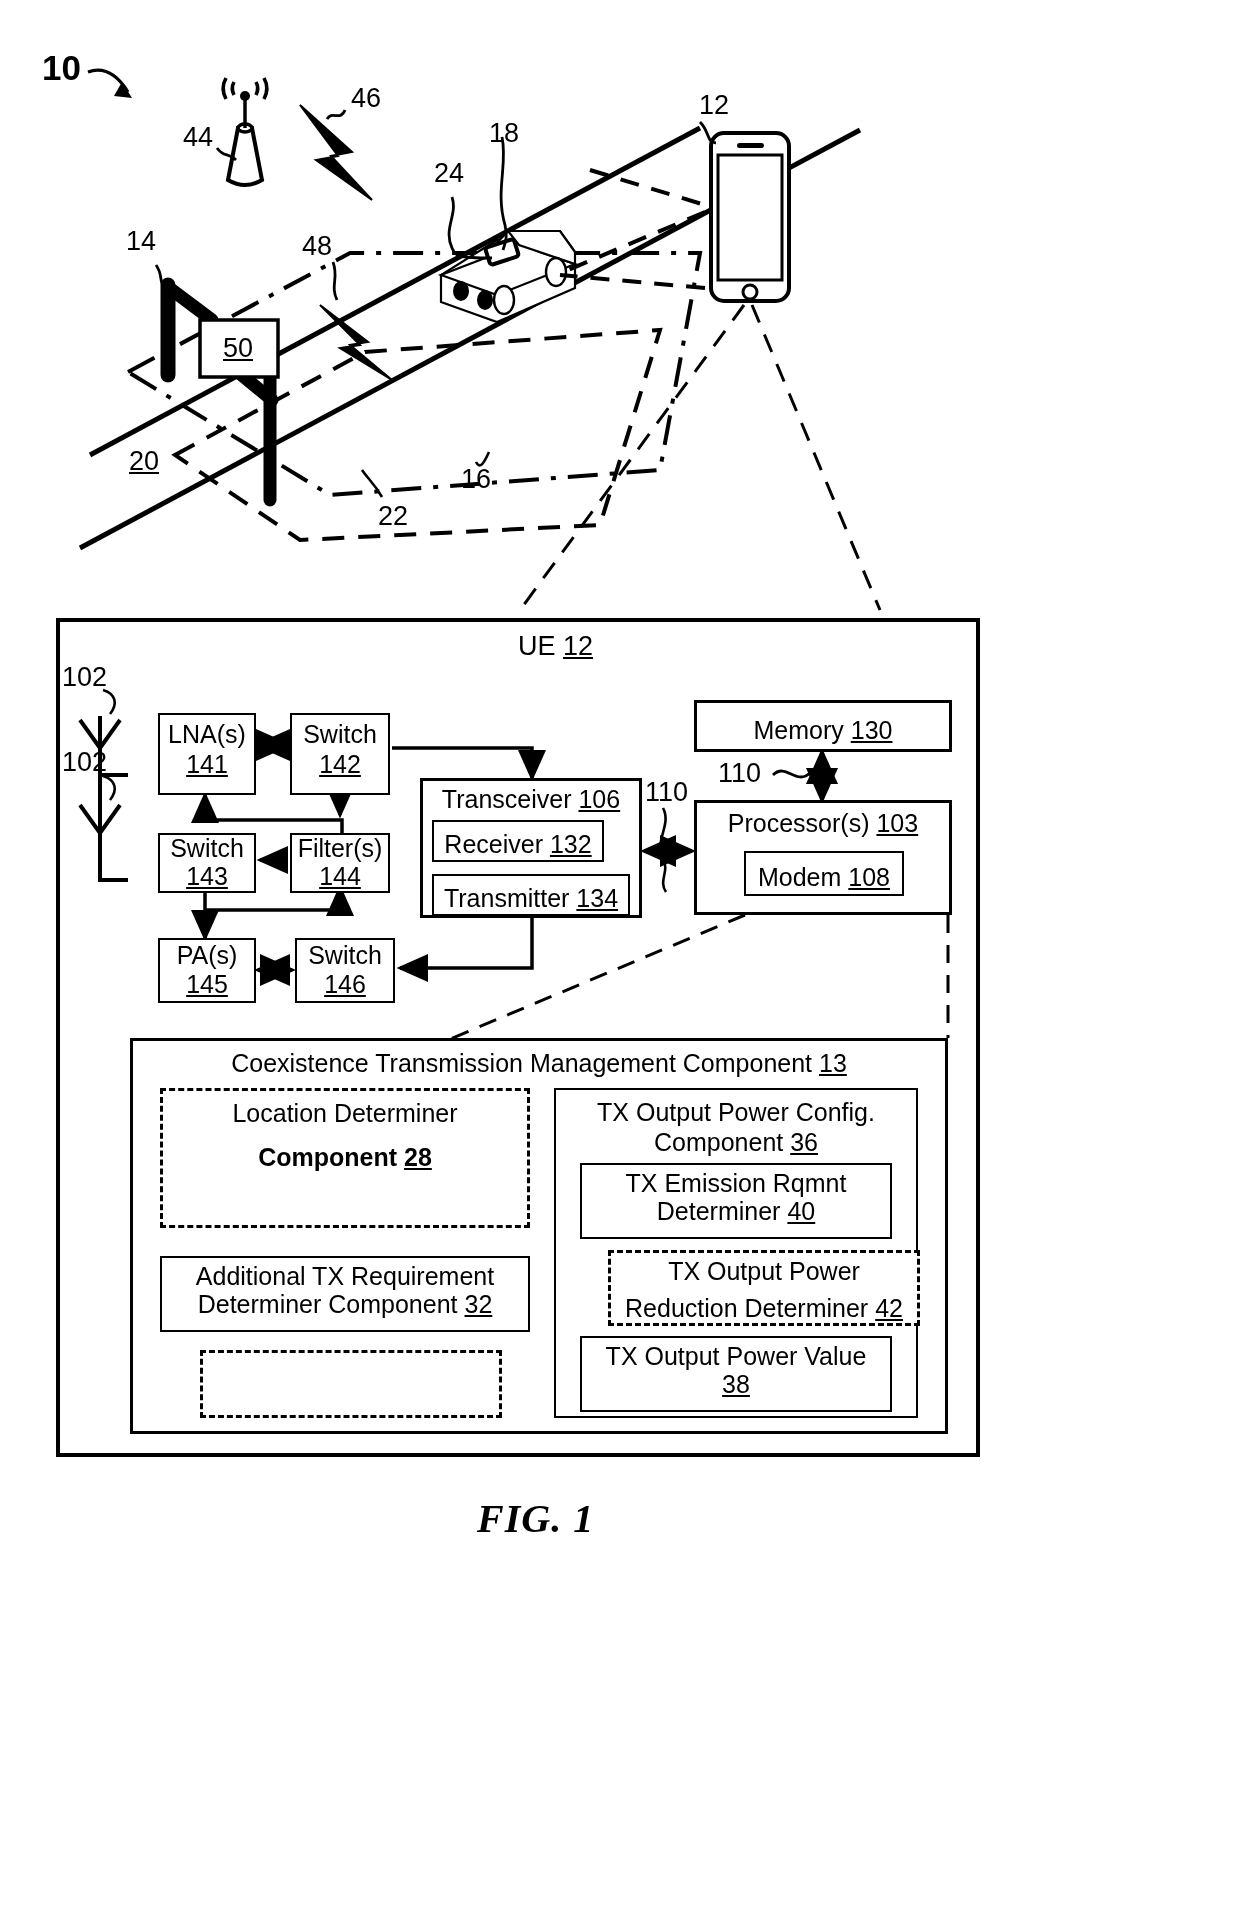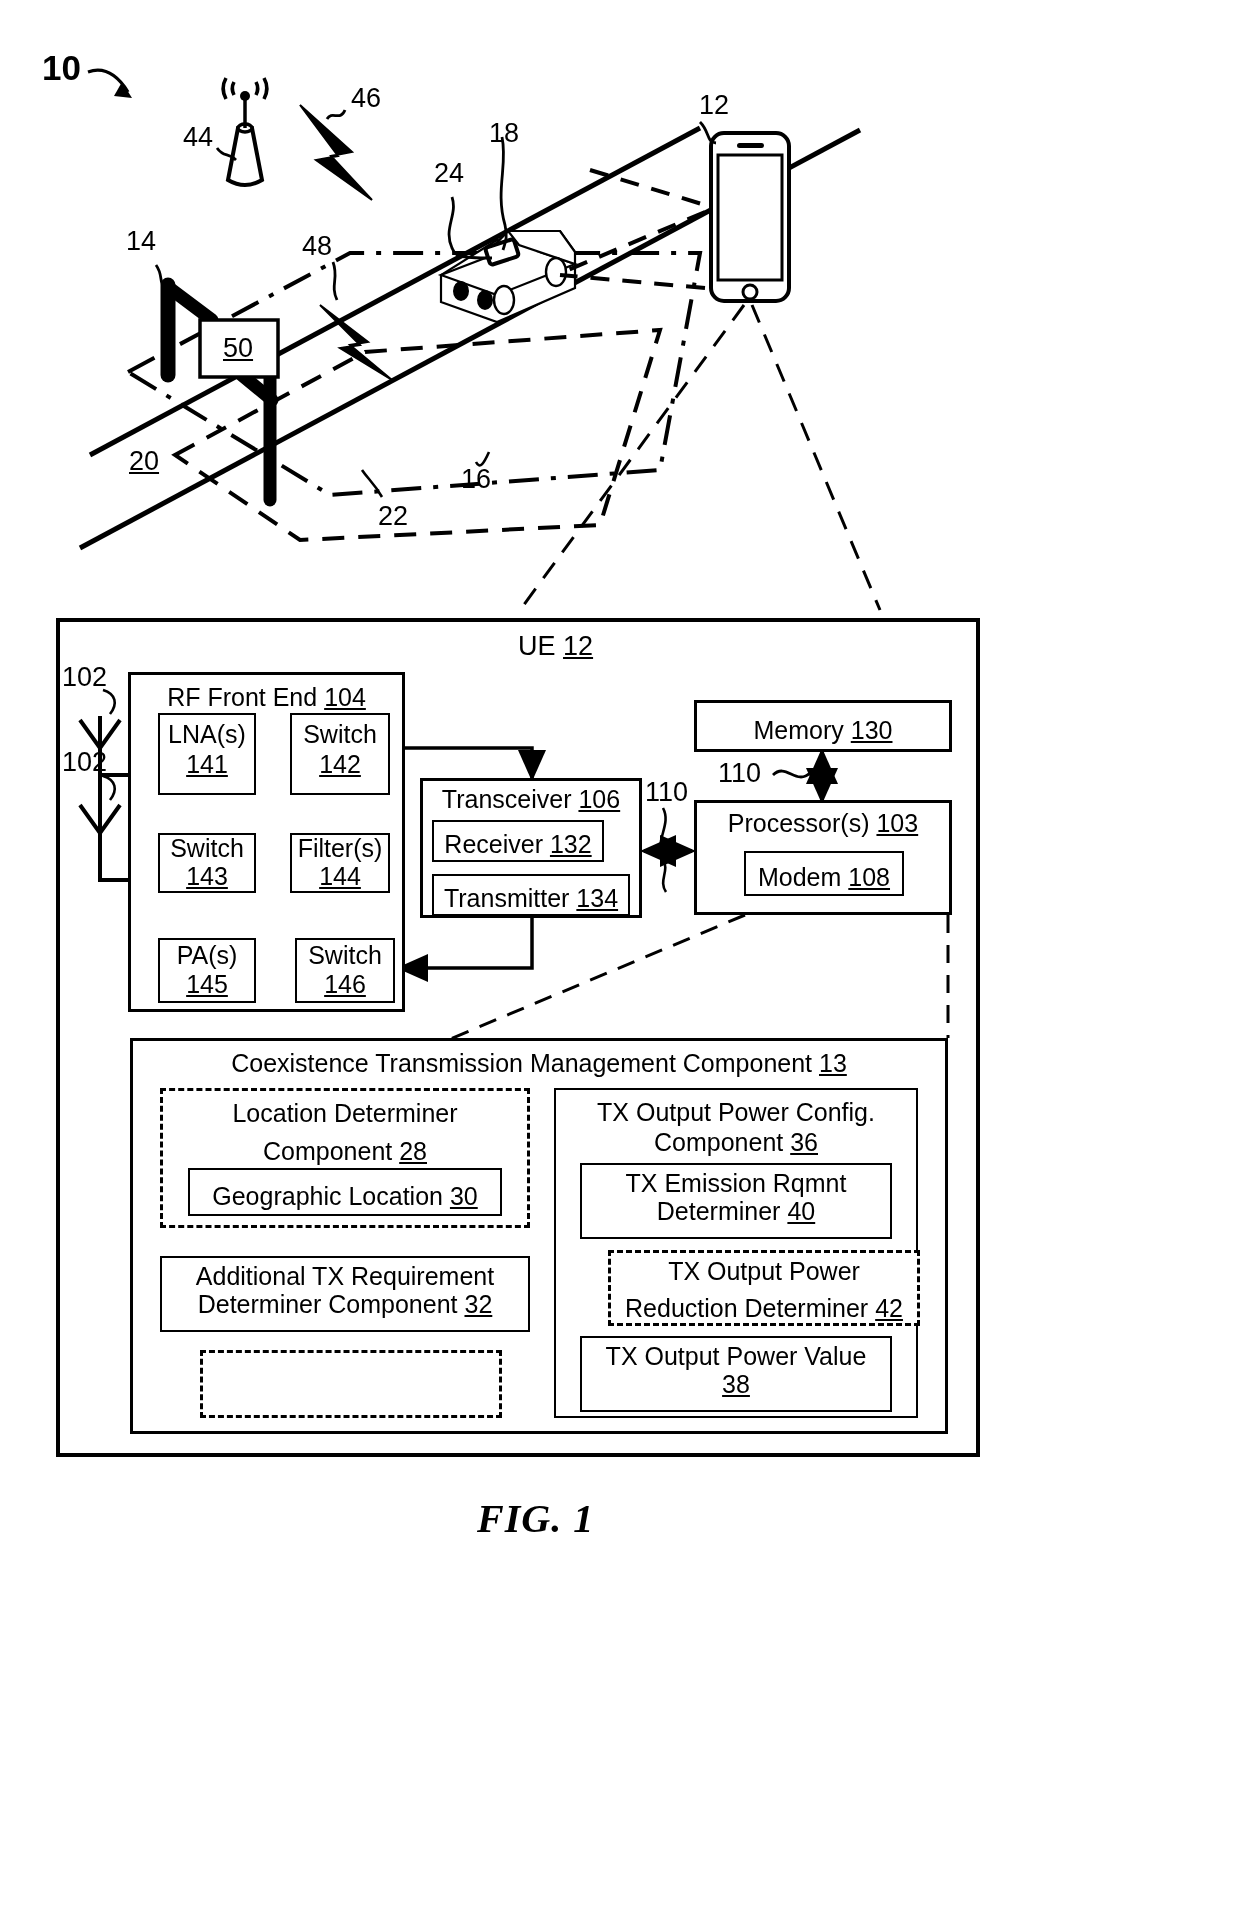--- a/index.html
+++ b/index.html
@@ -229,26 +229,20 @@
   <div class="lbl refnum u" style="left:223px; top:334px;">50</div>
 
   <div class="lbl" style="left:518px; top:632px; font-size:27px;">
     <span>UE</span>
     <span class="u">12</span>
   </div>
 
   <div class="lbl refnum" style="left:62px; top:663px;">102</div>
   <div class="lbl refnum" style="left:62px; top:748px;">102</div>
 
-  <div class="box" style="left:128px; top:672px; width:277px; height:340px;">
-    <div class="boxlabel" style="margin-top:8px;">
-      <span>RF Front End</span>
-      <span class="u">104</span>
-    </div>
-  </div>
 
   <div class="box thin" style="left:158px; top:713px; width:98px; height:82px;">
     <div class="boxlabel" style="margin-top:5px;">LNA(s)</div>
     <div class="boxlabel u" style="margin-top:2px;">141</div>
   </div>
 
   <div class="box thin" style="left:290px; top:713px; width:100px; height:82px;">
     <div class="boxlabel" style="margin-top:5px;">Switch</div>
     <div class="boxlabel u" style="margin-top:2px;">142</div>
   </div>
@@ -317,32 +311,26 @@
 
   <div class="box" style="left:130px; top:1038px; width:818px; height:396px;">
     <div class="boxlabel" style="margin-top:8px; font-size:25px;">
       <span>Coexistence Transmission Management Component</span>
       <span class="u">13</span>
     </div>
   </div>
 
   <div class="box dashed" style="left:160px; top:1088px; width:370px; height:140px;">
     <div class="boxlabel" style="margin-top:8px;">Location Determiner</div>
-    <div class="boxlabel" style="margin-top:10px;">
+    <div class="boxlabel" style="margin-top:16px;font-weight:bold;">
       <span>Component</span>
       <span class="u">28</span>
     </div>
   </div>
 
-  <div class="box thin" style="left:188px; top:1168px; width:314px; height:48px; justify-content:center;">
-    <div class="boxlabel" style="margin-top:7px;">
-      <span>Geographic Location</span>
-      <span class="u">30</span>
-    </div>
-  </div>
 
   <div class="box thin" style="left:160px; top:1256px; width:370px; height:76px;">
     <div class="boxlabel" style="margin-top:4px;">Additional TX Requirement</div>
     <div class="boxlabel" style="margin-top:0px;">
       <span>Determiner Component</span>
       <span class="u">32</span>
     </div>
   </div>
 
   <div class="box dashed" style="left:200px; top:1350px; width:302px; height:68px;"></div>

